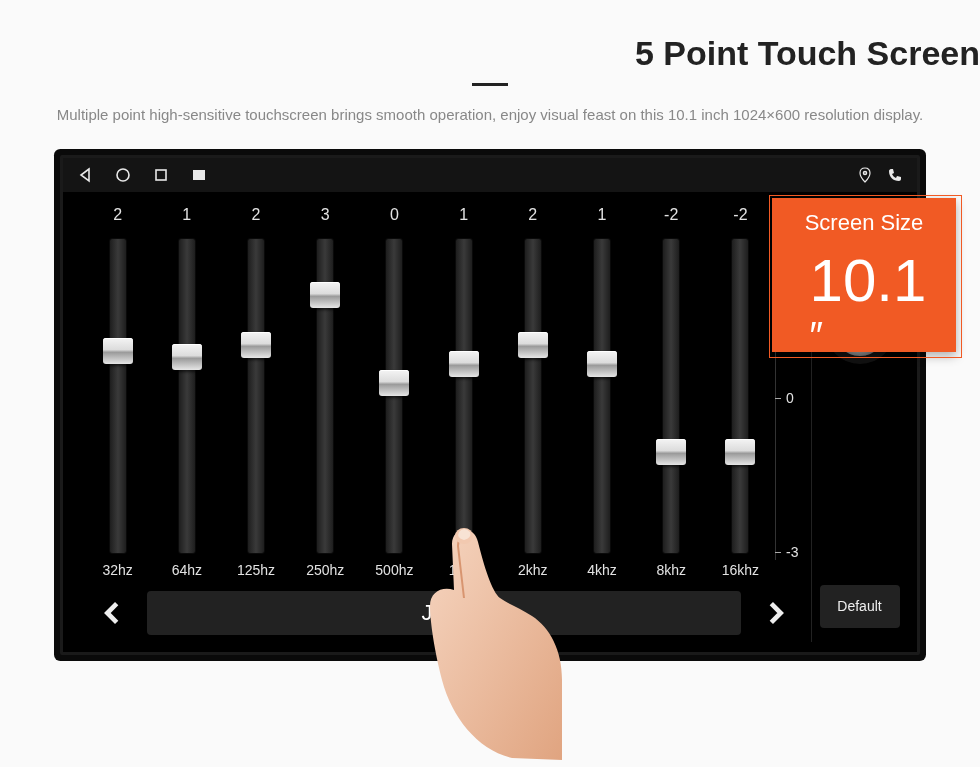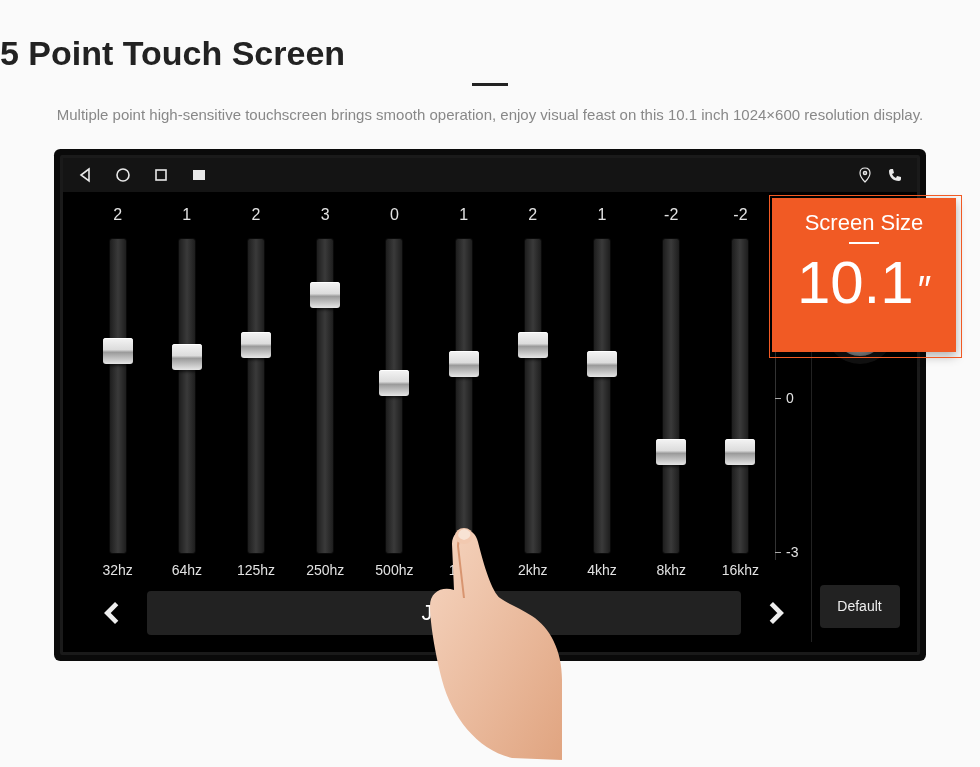--- a/index.html
+++ b/index.html
@@ -5,21 +5,21 @@
 * { margin: 0; padding: 0; box-sizing: border-box; }
 body {
   width: 980px;
   height: 767px;
   background: #fafafa;
   font-family: -apple-system, BlinkMacSystemFont, "Segoe UI", Arial, sans-serif;
   position: relative;
   overflow: hidden;
 }
 .headline {
-  text-align: left;
+  text-align: right;
   font-size: 34px;
   font-weight: 700;
   color: #222;
   padding-top: 34px;
 }
 .headline-underline {
   width: 36px;
   height: 3px;
   background: #222;
   margin: 10px auto 18px;
@@ -236,21 +236,21 @@
 }
 .badge::before {
   content: "";
   position: absolute;
   inset: -3px -6px -6px -3px;
   border: 1px solid #f15a24;
   pointer-events: none;
 }
 .badge-title { font-size: 22px; }
 .badge-underline { width: 30px; height: 2px; background: #fff; margin: 6px 0 4px; }
-.badge-value { font-size: 60px; font-weight: 500; display: flex; align-items: baseline; }
+.badge-value { font-size: 60px; font-weight: 500; display: flex; align-items: baseline; flex-direction: column; }
 .badge-unit { font-size: 38px; margin-left: 4px; }
 
 .finger {
   position: absolute;
   left: 412px;
   top: 520px;
   width: 150px;
   height: 240px;
   pointer-events: none;
 }

